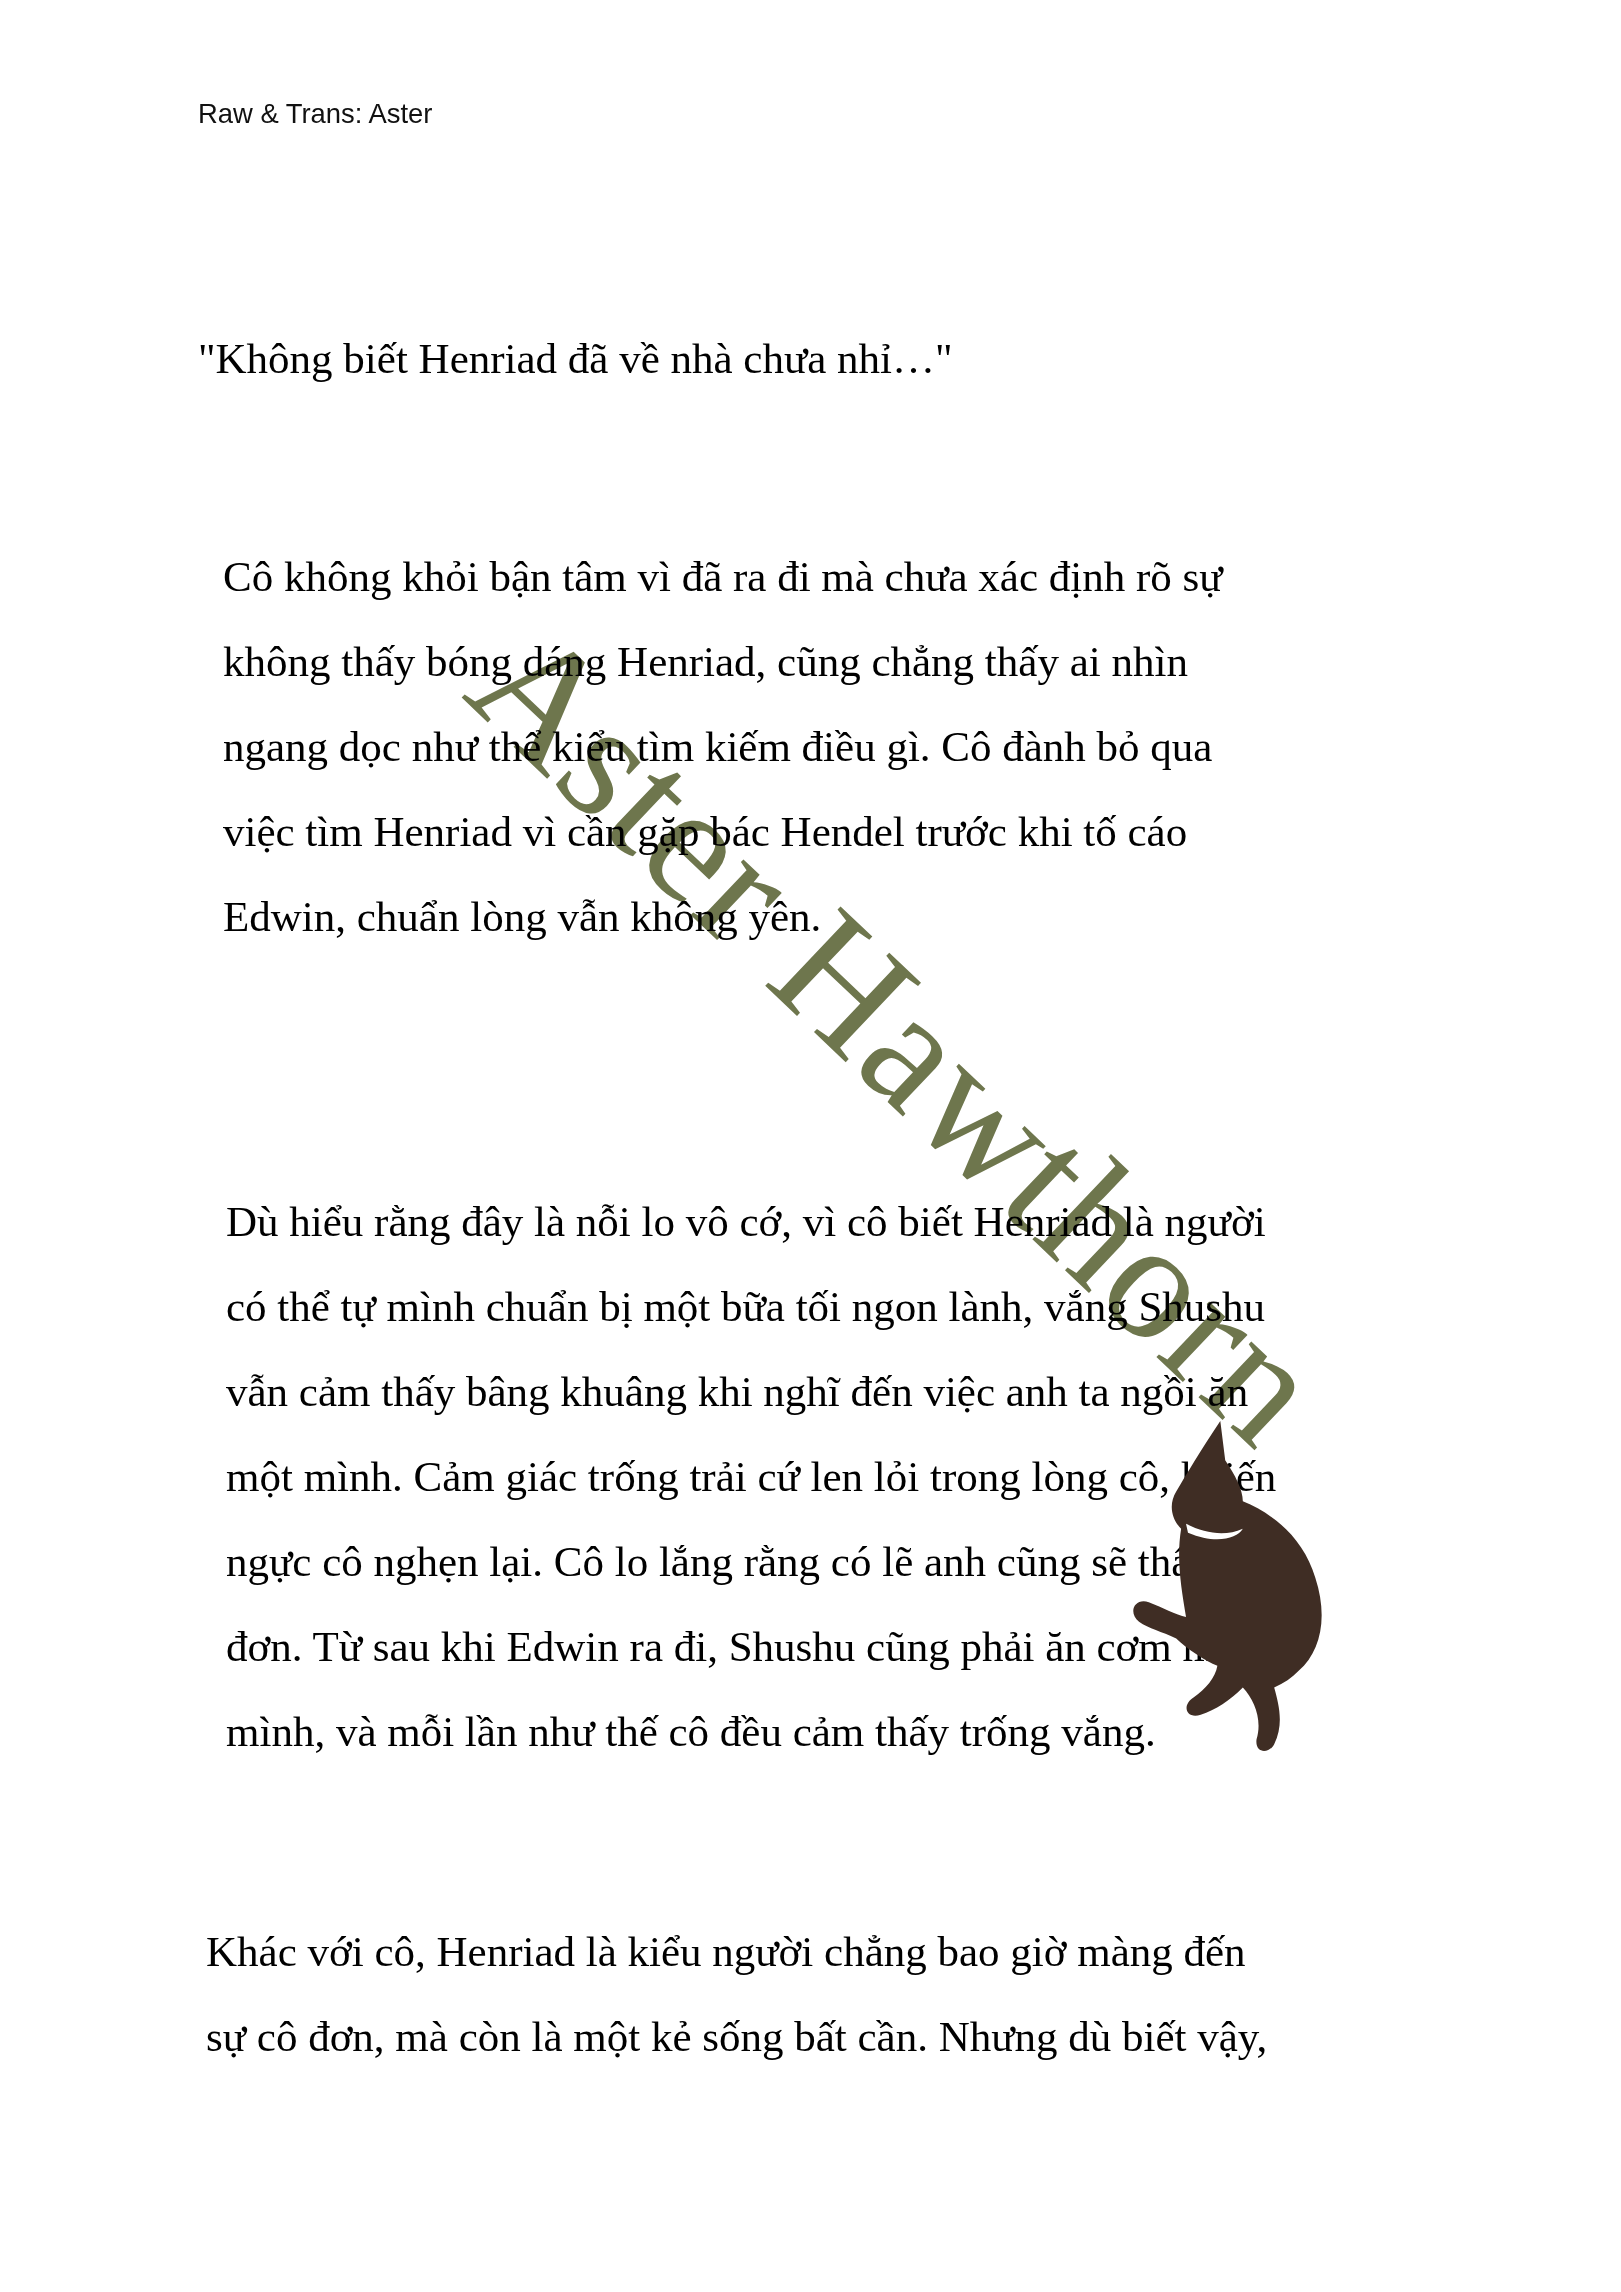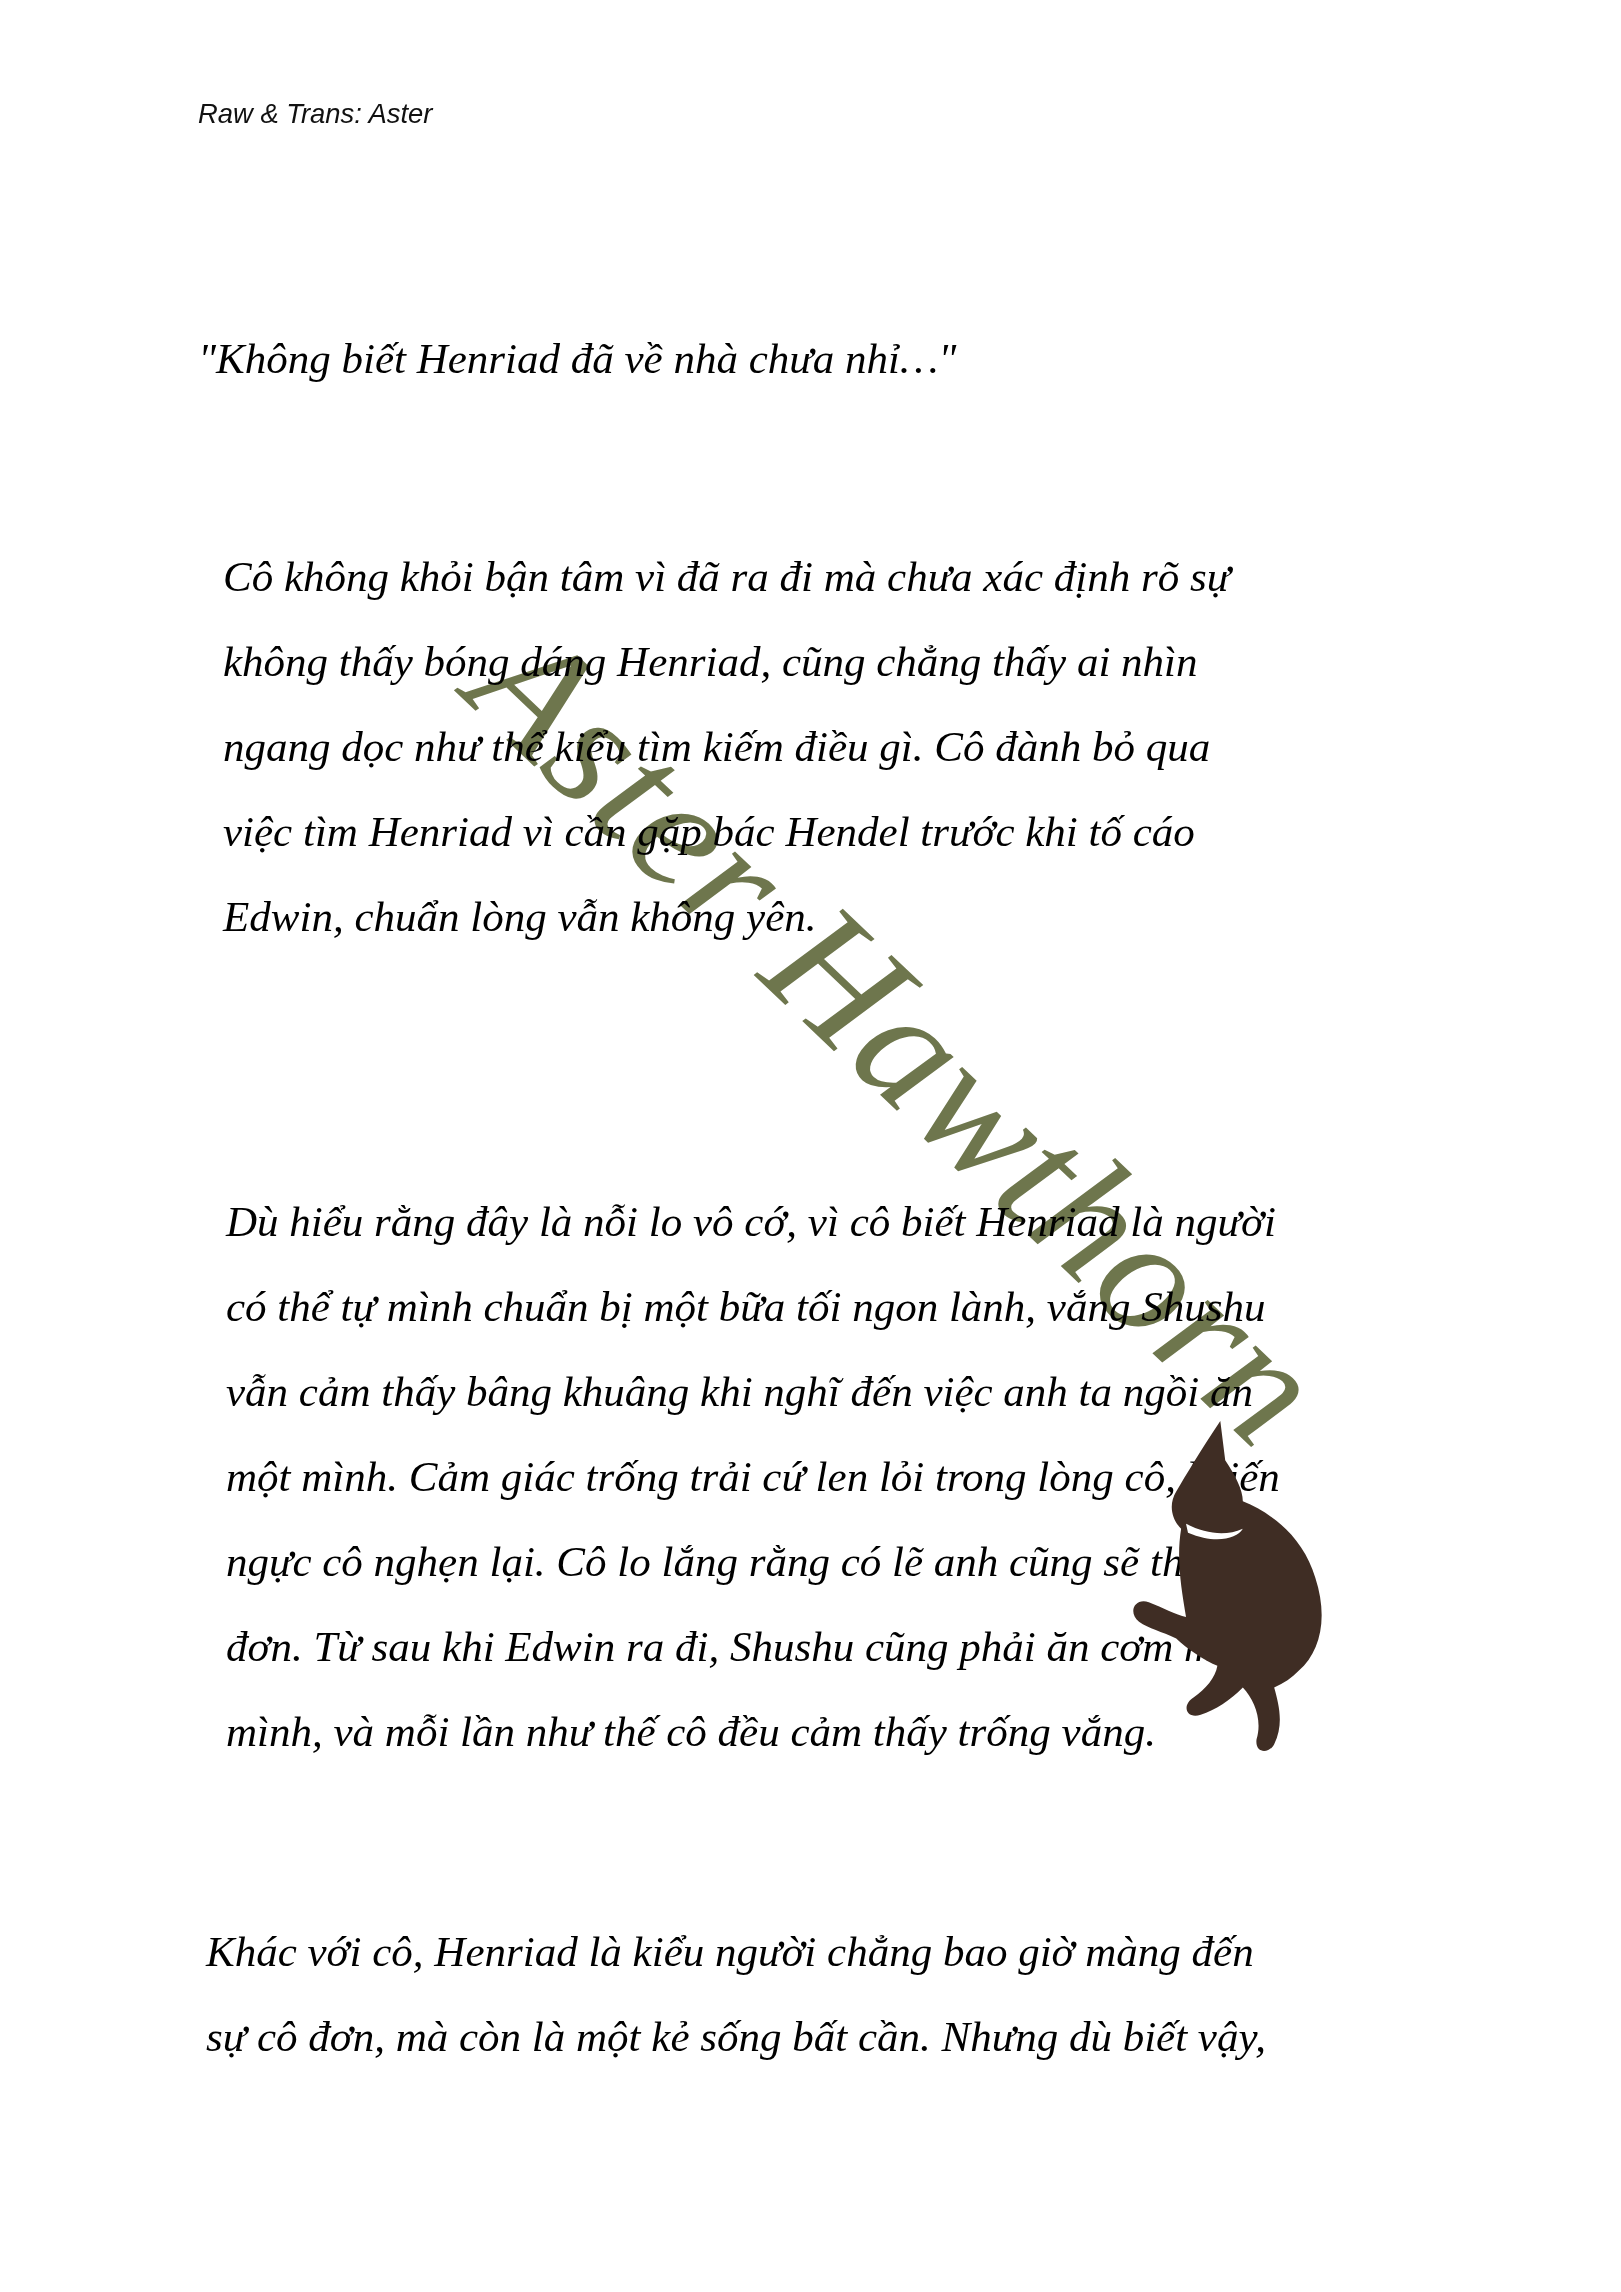--- a/index.html
+++ b/index.html
@@ -12,21 +12,20 @@
       height: 2293px;
       position: relative;
       overflow: hidden;
     }
     .page {
       position: absolute;
       left: 0; top: 0;
       width: 1621px;
       height: 2293px;
       background: #ffffff;
-      font-style: italic;
     }
     .header {
       position: absolute;
       left: 198px;
       top: 98px;
       font-family: "Liberation Sans", sans-serif;
       font-size: 27.4px;
       color: #111111;
       margin: 0;
       white-space: nowrap;

